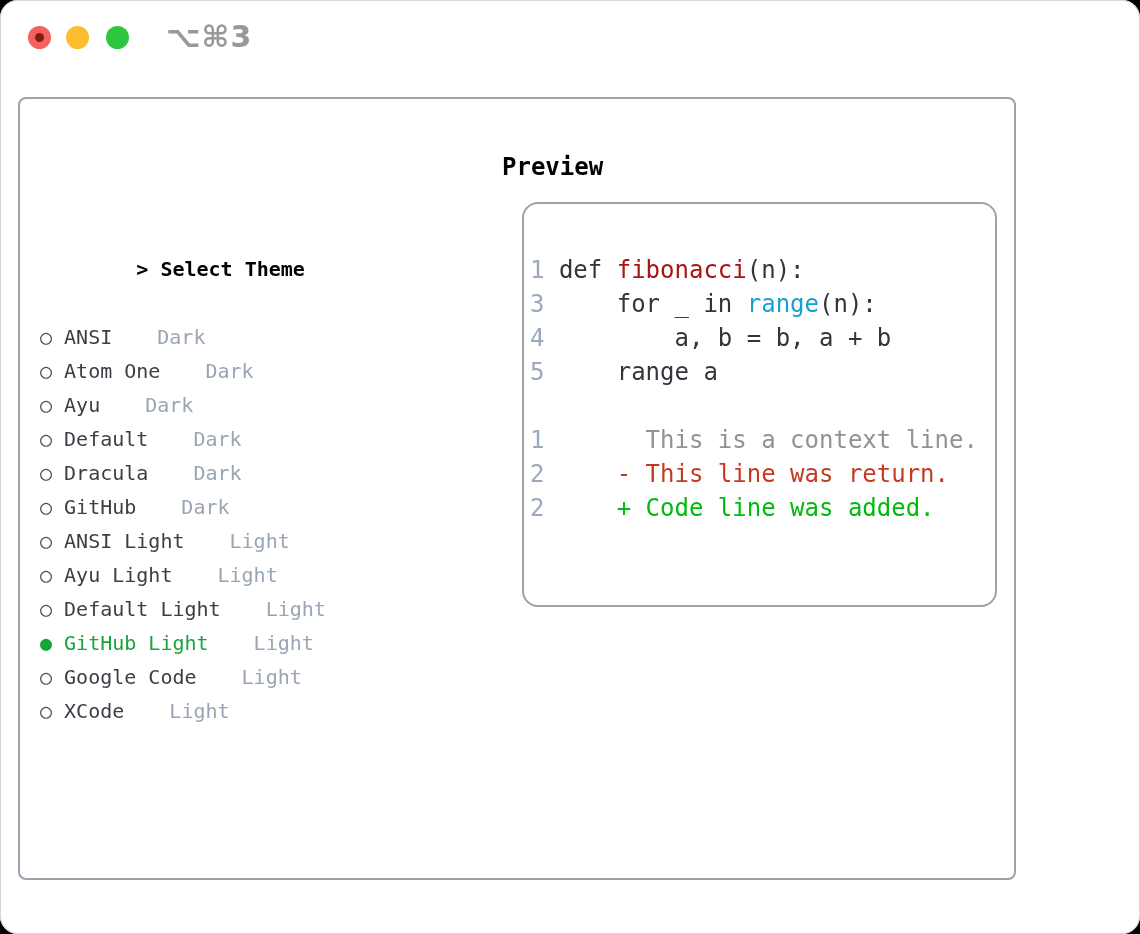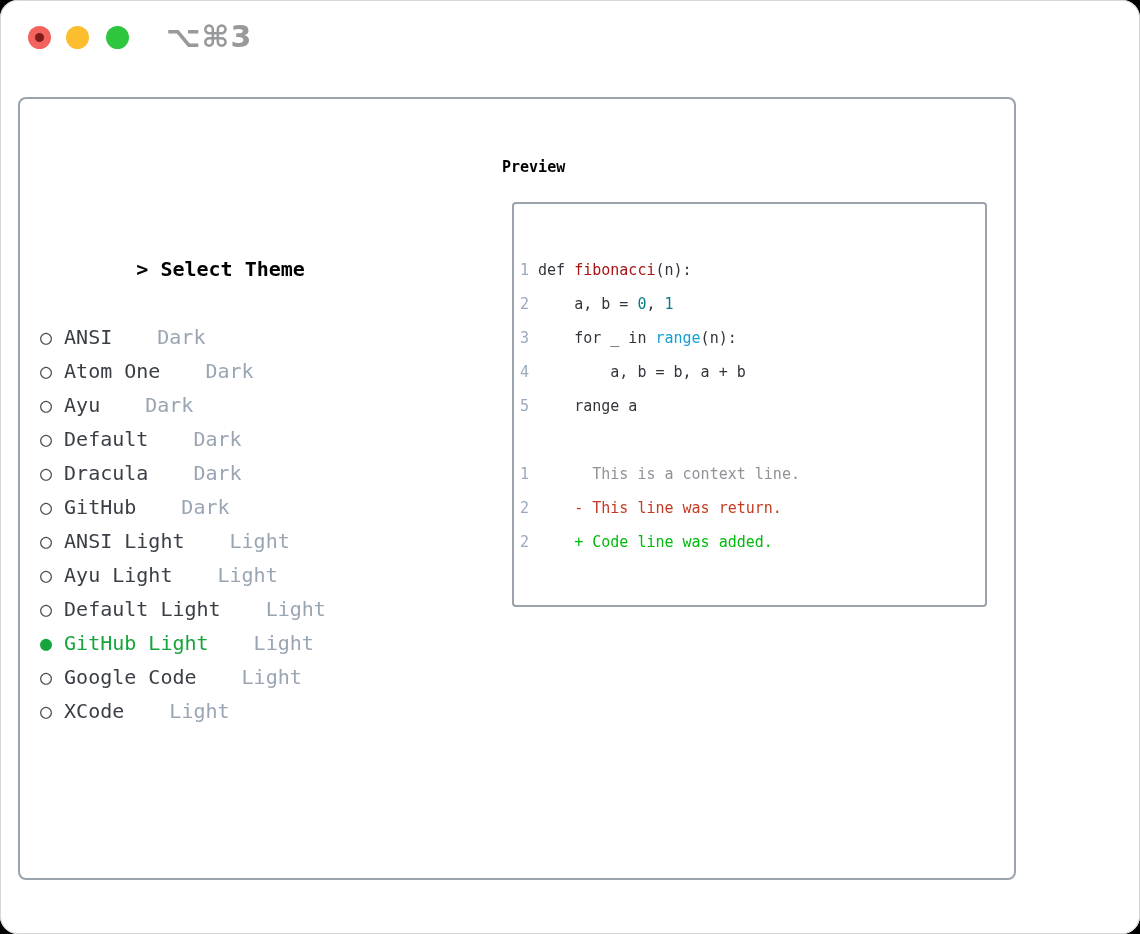--- a/index.html
+++ b/index.html
@@ -32,25 +32,25 @@
   .row { height:34px; }
   .row.spacer { height:34px; }
   .marker { display:inline-block; width:2ch; color:var(--c-radio,#4d5157); }
   .marker.sel { color:var(--c-selected_green,#16a53c); }
   .hdr-prompt { display:inline-block; width:2ch; font-weight:bold; color:#000; }
   .hdr-label { font-weight:bold; color:#000; }
   .theme-name { color:var(--c-name,#3a3e45); }
   .theme-name.sel { color:var(--c-selected_green,#16a53c);margin-top:31px; }
   .variant { color:var(--c-badge,#9aa5b3);margin-left:33px; }
   
-  .preview-col { position:absolute; left:482px; top:51px; width:500px; font-size:15px; line-height:34px; }
+  .preview-col { position:absolute; left:482px; top:51px; width:500px; font-size:24px; line-height:34px; }
   .preview-title { font-weight:bold; color:#000; height:34px; }
   .preview-box {
-    margin-left:10px; margin-top:18px; width:475px; height:405px;
-    border:2px solid var(--c-panel_border,#9aa2ac); border-radius:4px; background:#fff;
+    margin-left:20px; margin-top:18px; width:475px; height:405px;
+    border:2px solid var(--c-panel_border,#9aa2ac); border-radius:16px; background:#fff;
     padding:49px 8px 0 6px; overflow:hidden;
   }
   .pline { height:34px; white-space:pre; }
   .ln { display:inline-block; width:2ch; color:var(--c-line_number,#9aa9bd); }
   .tok-d   { color:var(--c-code,#32363c); }
   .tok-fn  { color:var(--c-function_red,#a81414); }
   .tok-num { color:var(--c-number_teal,#0b7c87); }
   .tok-bi  { color:var(--c-builtin_blue,#17a0d4); }
   .tok-ctx { color:var(--c-context_gray,#8f9296); }
   .tok-del { color:var(--c-deleted_red,#c43b22); }
@@ -81,21 +81,20 @@
       </div>
       
       
       
     </div>
 
     <div class="preview-col">
       <div class="preview-title">Preview</div>
       <div class="preview-box" id="preview-code">
           <div class="pline"><span class="ln">1</span><span class="tok-d">def </span><span class="tok-fn">fibonacci</span><span class="tok-d">(n):</span></div>
-          <div class="pline"><span class="ln">2</span><span class="tok-d">    a, b = </span><span class="tok-num">0</span><span class="tok-d">, </span><span class="tok-num">1</span></div>
           <div class="pline"><span class="ln">3</span><span class="tok-d">    for _ in </span><span class="tok-bi">range</span><span class="tok-d">(n):</span></div>
           <div class="pline"><span class="ln">4</span><span class="tok-d">        a, b = b, a + b</span></div>
           <div class="pline"><span class="ln">5</span><span class="tok-d">    range a</span></div>
           <div class="pline"><span class="ln"></span></div>
           <div class="pline"><span class="ln">1</span><span class="tok-ctx">      This is a context line.</span></div>
           <div class="pline"><span class="ln">2</span><span class="tok-del">    - This line was return.</span></div>
           <div class="pline"><span class="ln">2</span><span class="tok-add">    + Code line was added.</span></div>
         </div>
     </div>
 

